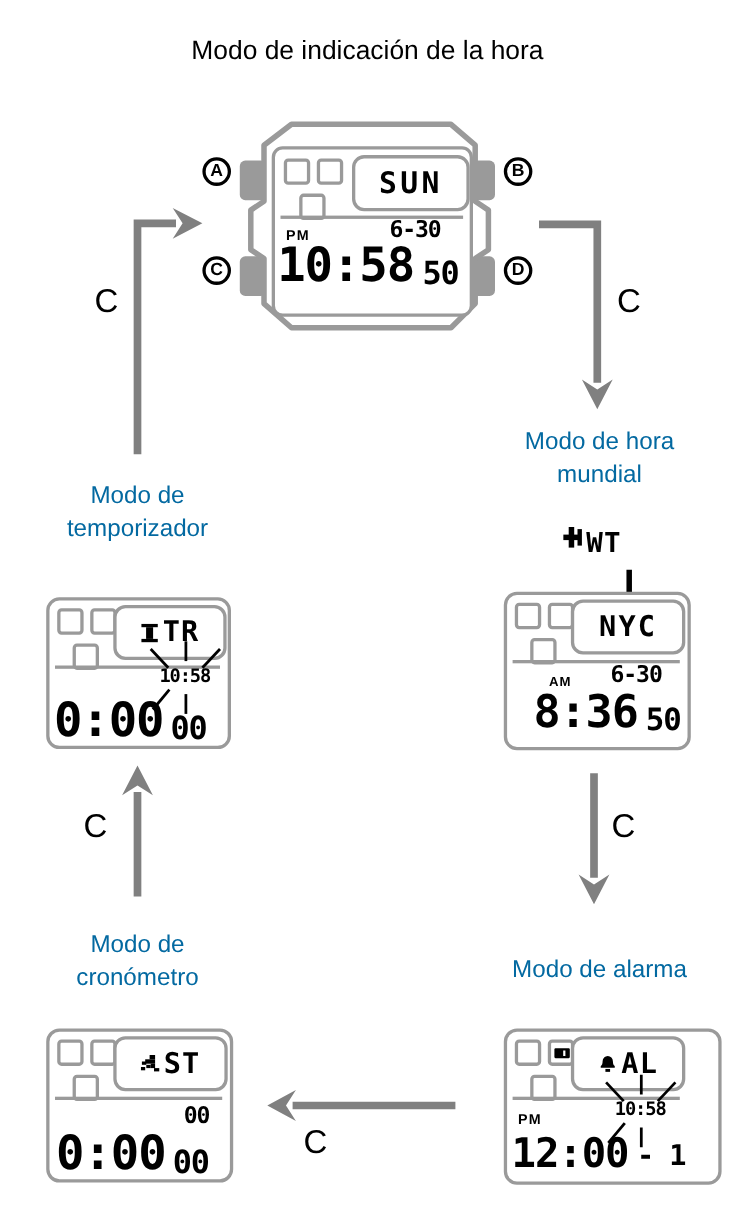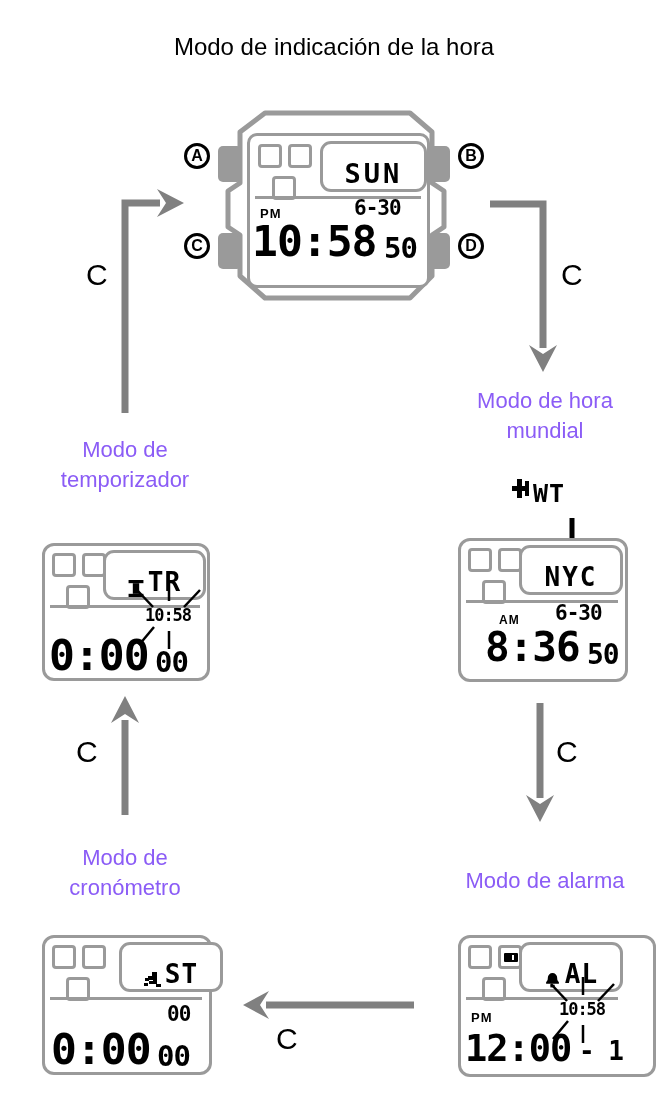--- a/index.html
+++ b/index.html
@@ -1,27 +1,27 @@
 <!DOCTYPE html>
 <html><head>
 <meta charset="utf-8">
 <style>
   html,body{margin:0;padding:0;background:#fff;}
   #canvas{position:relative;width:668px;height:1117px;background:#fff;overflow:hidden;
           font-family:"Liberation Sans",sans-serif;color:#000;}
   .abs{position:absolute;}
   .title{position:absolute;left:0;top:33px;width:668px;text-align:center;
          font-size:24px;font-weight:400;letter-spacing:0;}
-  .mode-label{position:absolute;width:200px;text-align:center;font-size:22px;line-height:30px;color:#8b5cf6;}
+  .mode-label{position:absolute;width:200px;text-align:center;font-size:22px;line-height:30px;color:#0369a1;}
   .ckey{position:absolute;font-size:30px;font-weight:400;color:#000;}
   
   .disp{position:absolute;background:#fff;border:3px solid #9a9a9a;border-radius:12px;}
   .sq{position:absolute;width:24px;height:24px;border:3px solid #9a9a9a;border-radius:4px;background:#fff;box-sizing:border-box;}
   .modebox{position:absolute;border:3px solid #9a9a9a;border-radius:11px;background:#fff;
-           display:flex;align-items:flex-end;justify-content:center;gap:4px;
+           display:flex;align-items:center;justify-content:center;gap:4px;
            font-family:"DejaVu Sans Mono",monospace;font-weight:bold;color:#000;}
   .divline{position:absolute;height:3px;background:#9a9a9a;}
   .seg{position:absolute;font-family:"DejaVu Sans Mono",monospace;font-weight:bold;color:#000;
        letter-spacing:-1px;white-space:nowrap;line-height:1;}
   .ampm{position:absolute;font-size:13px;font-weight:bold;letter-spacing:1px;}
   .circbtn{position:absolute;width:26px;height:26px;border:3px solid #000;border-radius:50%;
            background:#fff;display:flex;align-items:center;justify-content:center;
            font-size:16px;font-weight:bold;box-sizing:border-box;}
   .bump{position:absolute;background:#9a9a9a;border-radius:5px;}
   .flash{position:absolute;width:90px;height:70px;}
@@ -173,21 +173,21 @@
   </div>
 
   <div class="mode-label" style="left:25px;top:843px;">
     <div>Modo de</div>
     <div>cronómetro</div>
   </div>
   <div class="disp" style="left:42px;top:935px;width:170px;height:140px;box-sizing:border-box;">
     <div class="sq" style="left:7px;top:7px;"></div>
     <div class="sq" style="left:37px;top:7px;"></div>
     <div class="sq" style="left:21px;top:39px;"></div>
-    <div class="modebox" style="left:74px;top:4px;width:98px;height:44px;font-size:26px;letter-spacing:1px;">
+    <div class="modebox" style="left:58px;top:4px;width:98px;height:44px;font-size:26px;letter-spacing:1px;">
       <svg width="17" height="17" viewBox="0 0 17 17">
         <g fill="#000">
           <rect x="8" y="0" width="5" height="4"></rect>
           <rect x="4" y="4" width="9" height="4"></rect>
           <rect x="1" y="6" width="4" height="3"></rect>
           <rect x="9" y="8" width="4" height="4"></rect>
           <rect x="0" y="11" width="4" height="3"></rect>
           <rect x="12" y="12" width="5" height="3"></rect>
           <rect x="5" y="9" width="4" height="3"></rect>
         </g>

